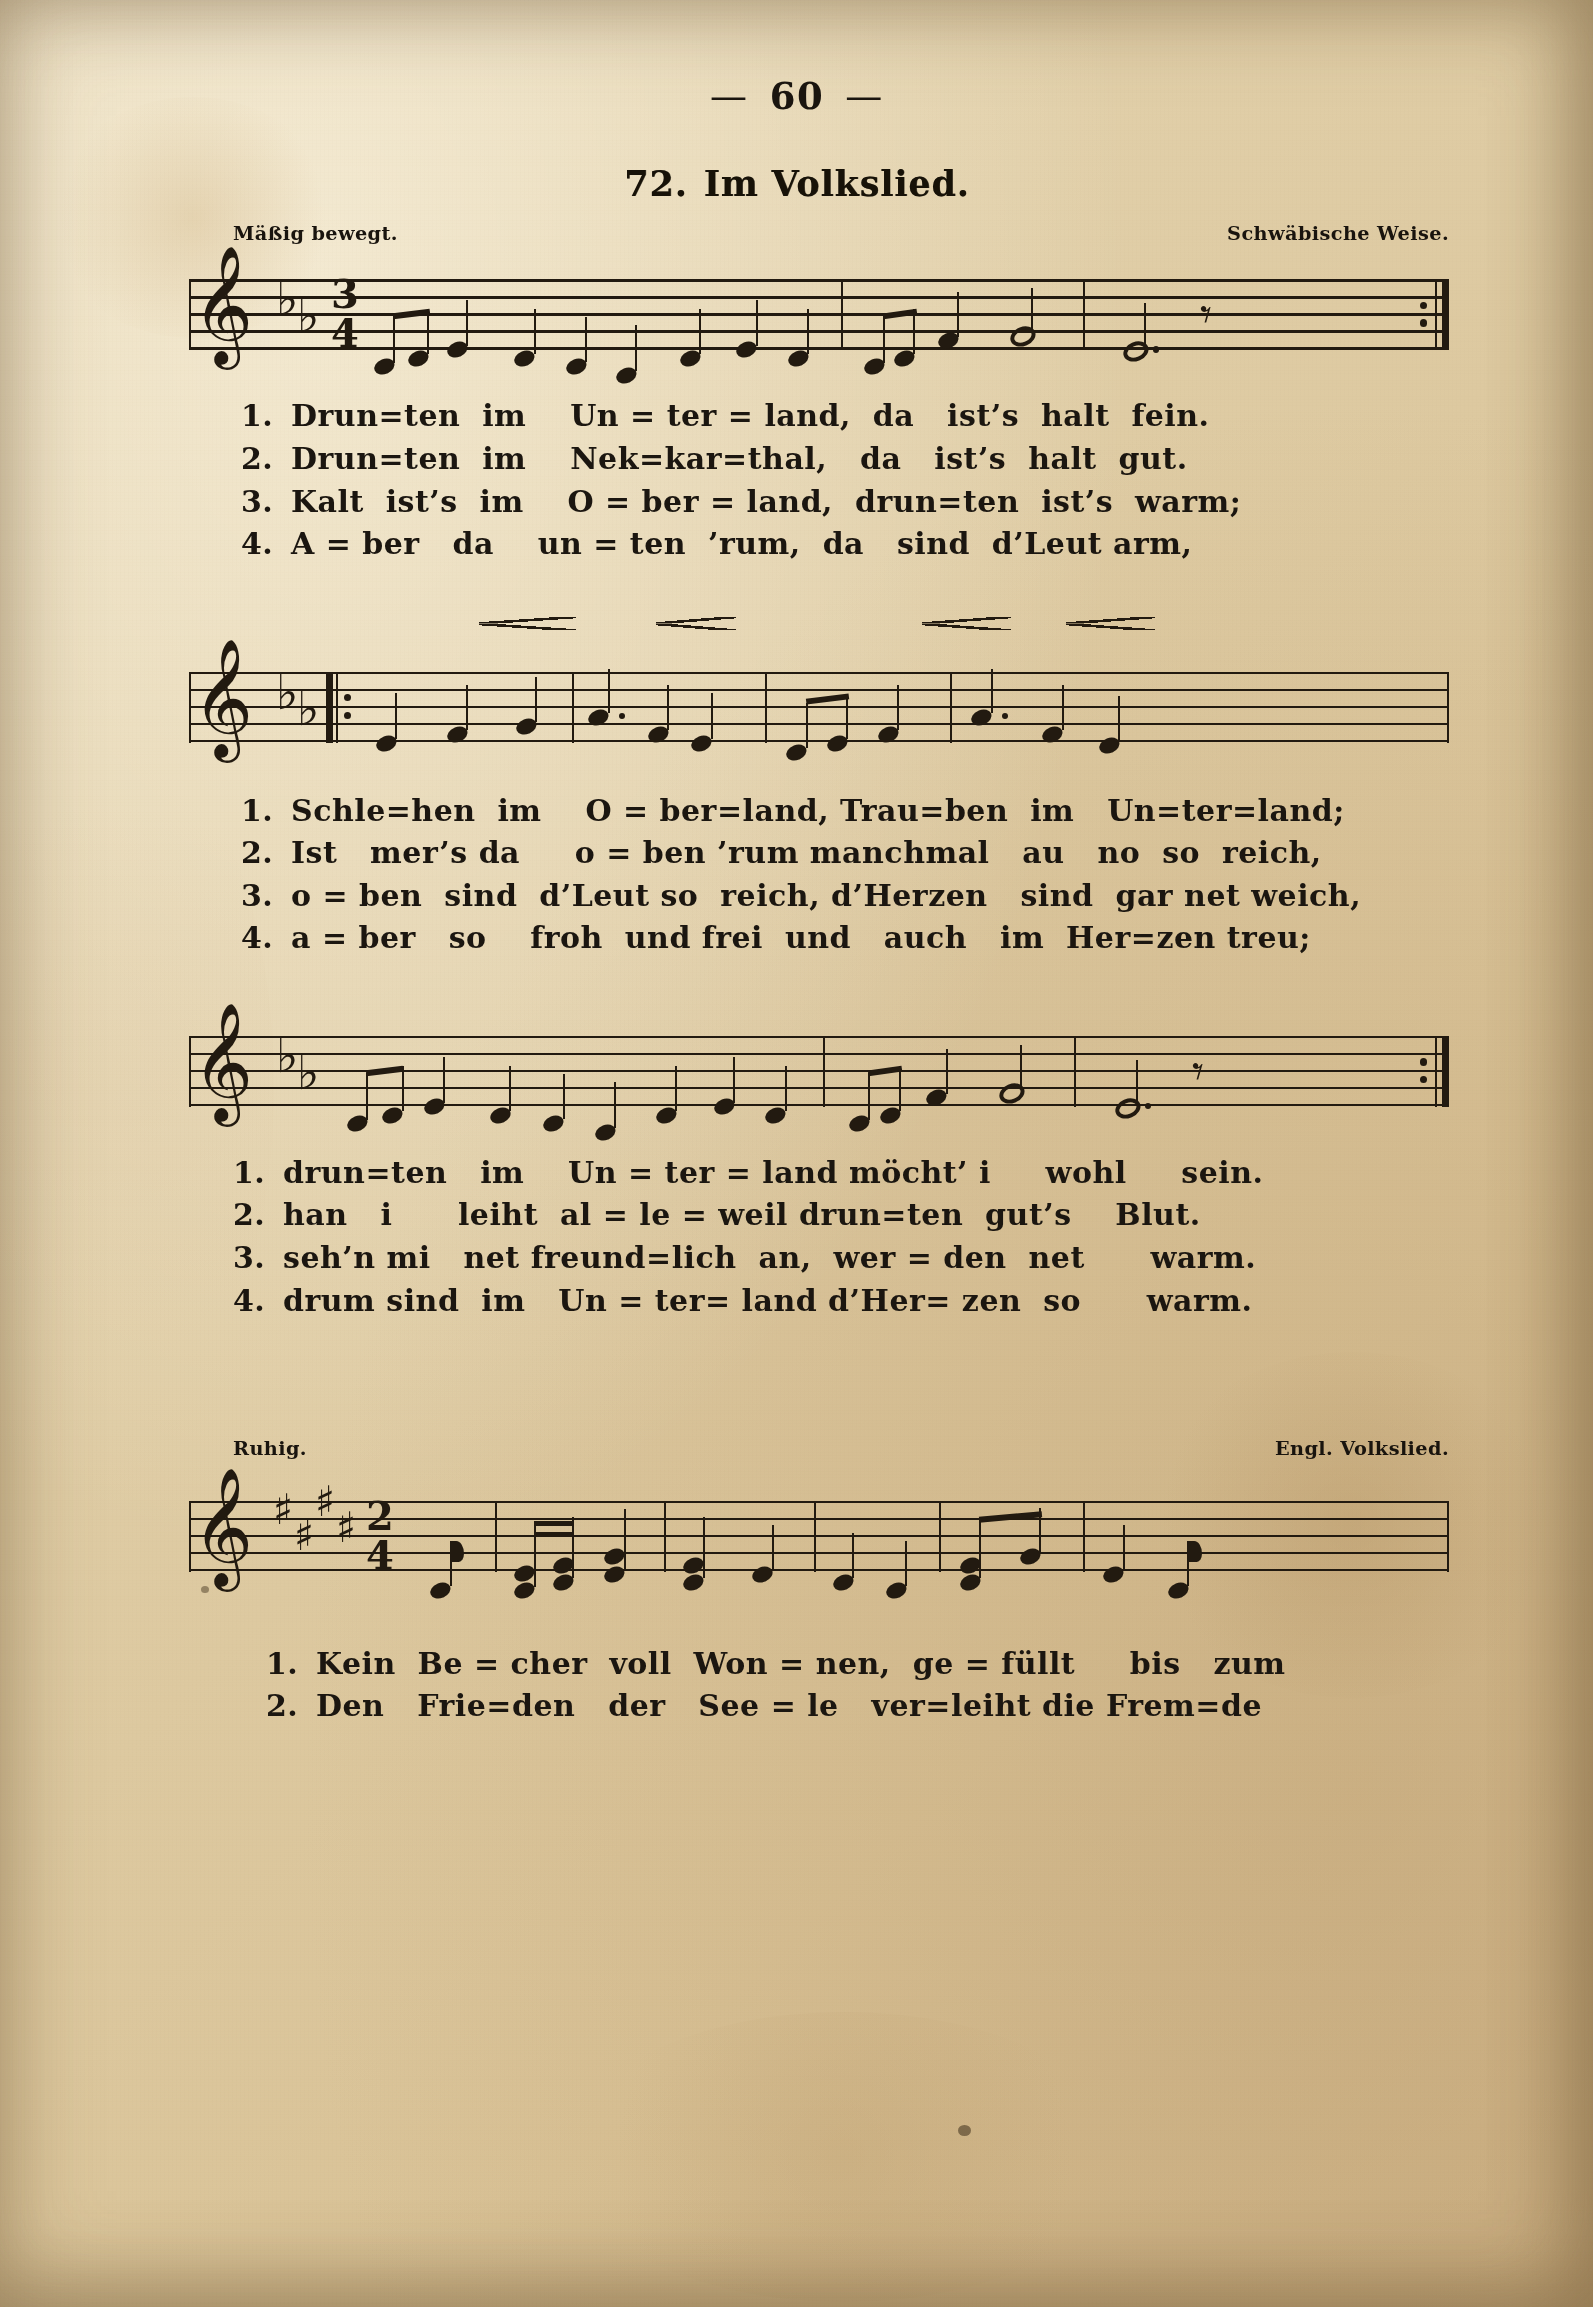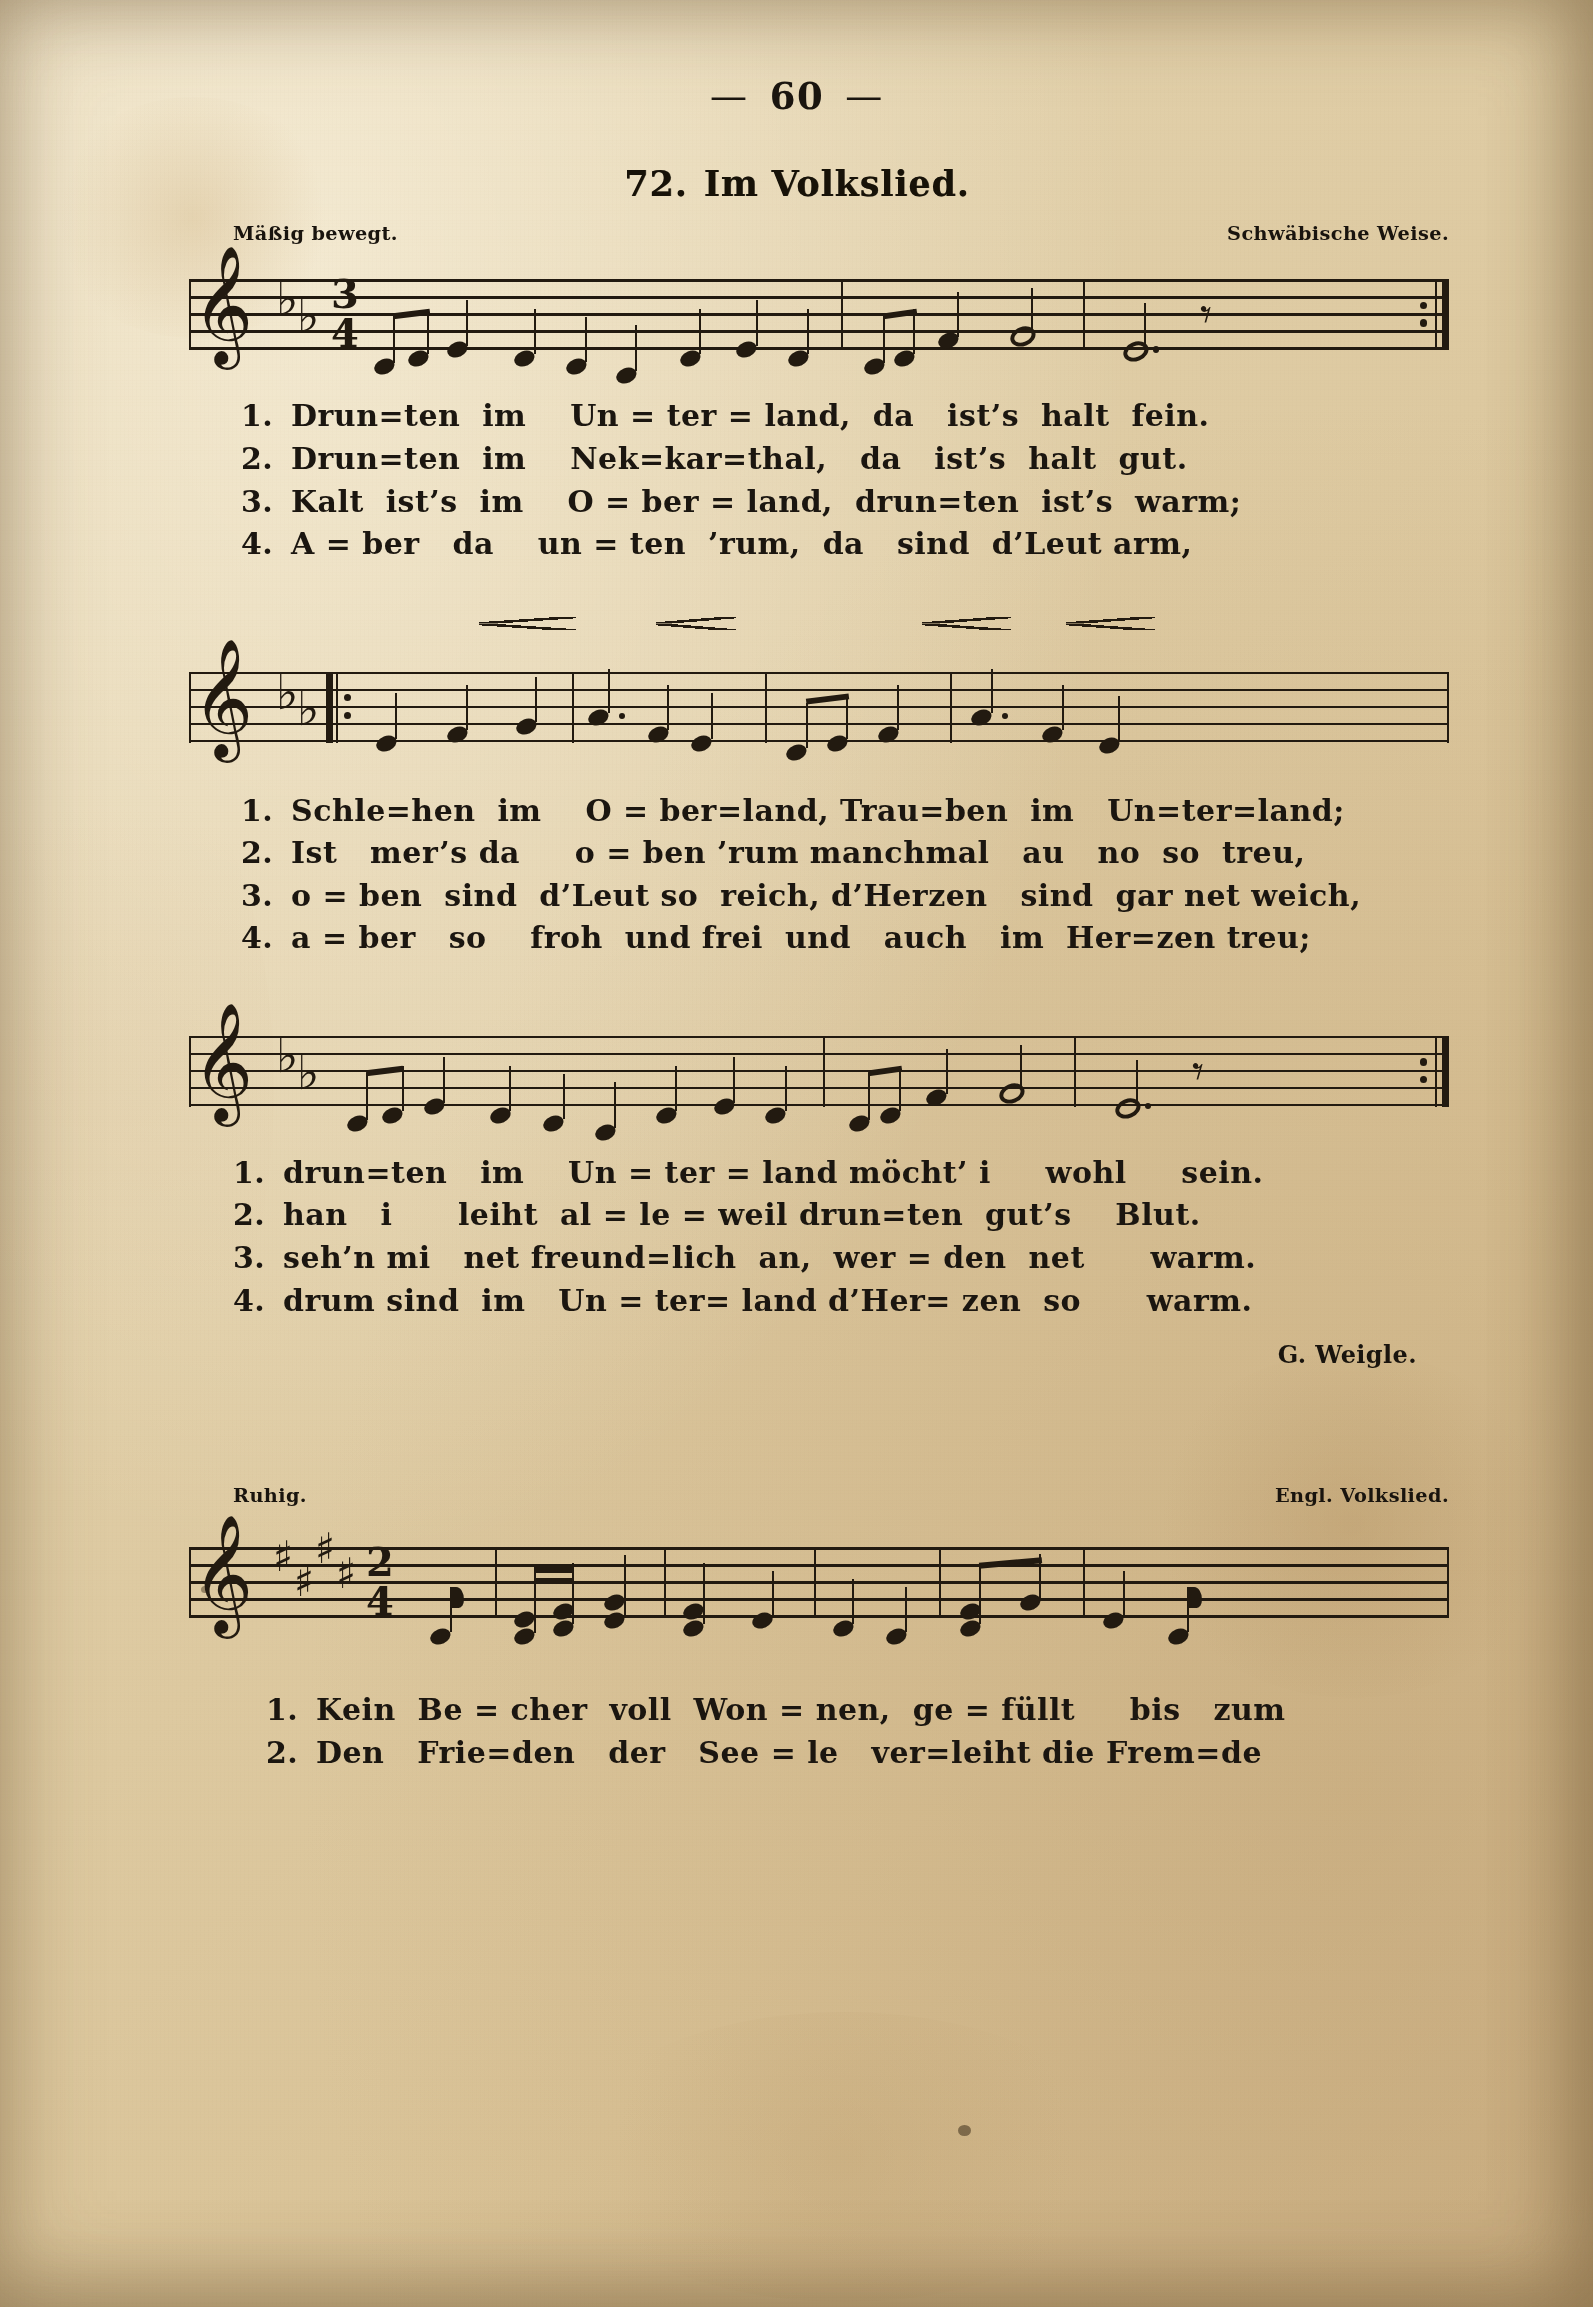--- a/index.html
+++ b/index.html
@@ -482,21 +482,21 @@
       <div class="barline" style="right:0; top:56px;"></div>
     </div>
 
     <div class="lyrics block2">
       <div class="lyric-line">
         <span class="vnum">1.</span>
         <span class="vtext">Schle=hen  im    O = ber=land, Trau=ben  im   Un=ter=land;</span>
       </div>
       <div class="lyric-line">
         <span class="vnum">2.</span>
-        <span class="vtext">Ist   mer’s da     o = ben ’rum manchmal   au   no  so  treu,</span>
+        <span class="vtext">Ist   mer’s da     o = ben ’rum manchmal   au   no  so  reich,</span>
       </div>
       <div class="lyric-line">
         <span class="vnum">3.</span>
         <span class="vtext">o = ben  sind  d’Leut so  reich, d’Herzen   sind  gar net weich,</span>
       </div>
       <div class="lyric-line">
         <span class="vnum">4.</span>
         <span class="vtext">a = ber   so    froh  und frei  und   auch   im  Her=zen treu;</span>
       </div>
     </div>
@@ -577,21 +577,20 @@
       <div class="lyric-line">
         <span class="vnum">3.</span>
         <span class="vtext">seh’n mi   net freund=lich  an,  wer = den  net      warm.</span>
       </div>
       <div class="lyric-line">
         <span class="vnum">4.</span>
         <span class="vtext">drum sind  im   Un = ter= land d’Her= zen  so      warm.</span>
       </div>
     </div>
 
-    <div class="author">G. Weigle.</div>
 
     <div class="spacer-lg"></div>
 
 
     <div class="directions">
       <div class="tempo" style="left:233px;">Ruhig.</div>
       <div class="source" style="right:145px;">Engl. Volkslied.</div>
     </div>
 
     <div class="staff-wrap tall">

